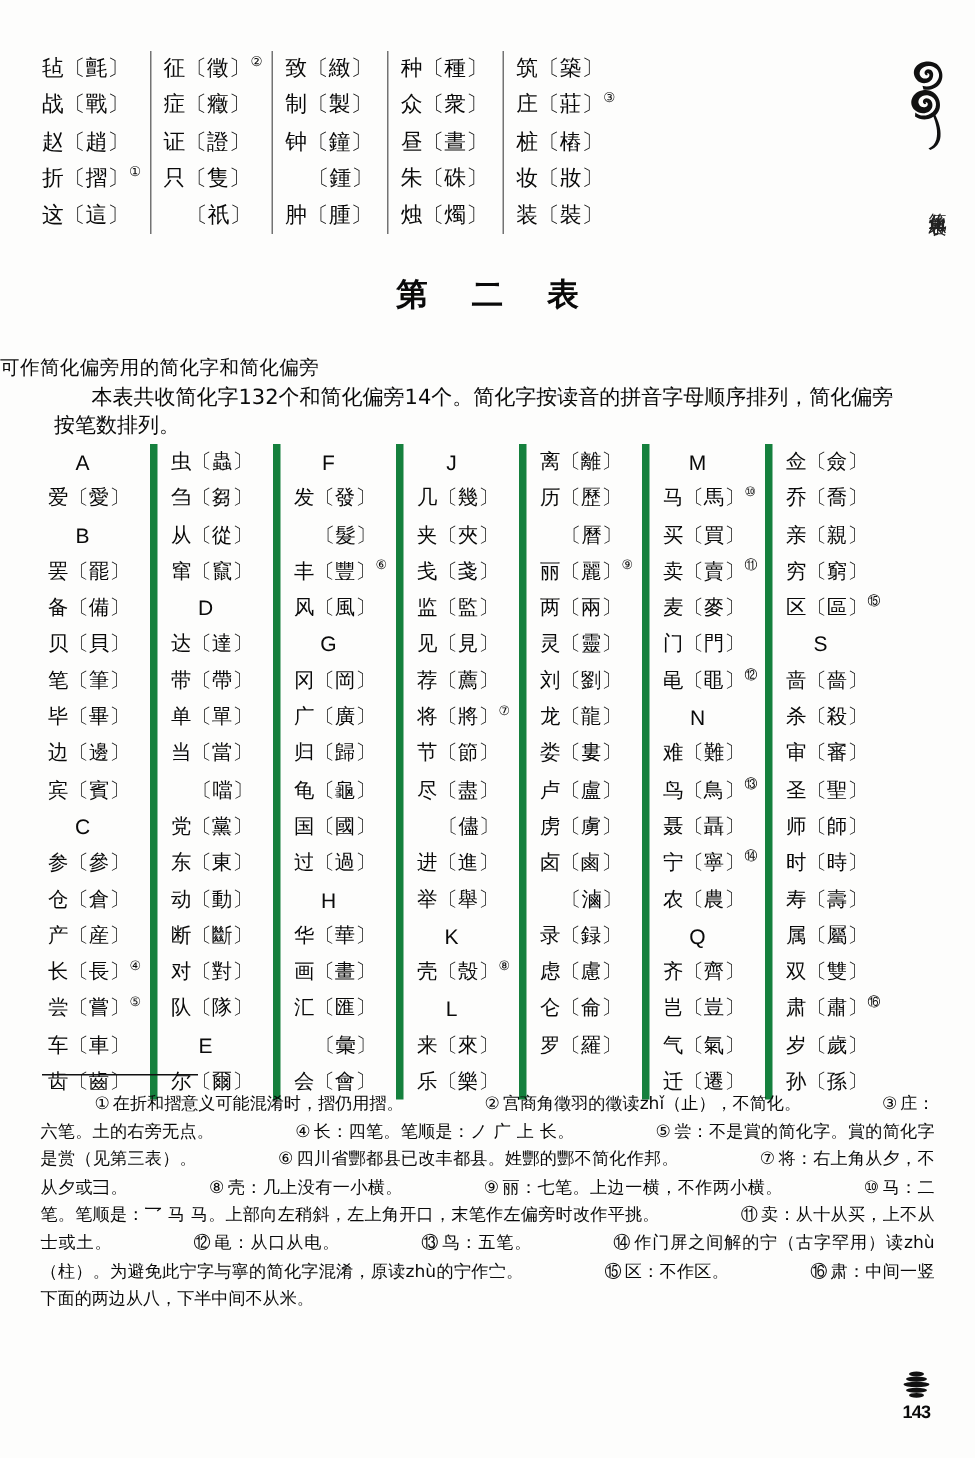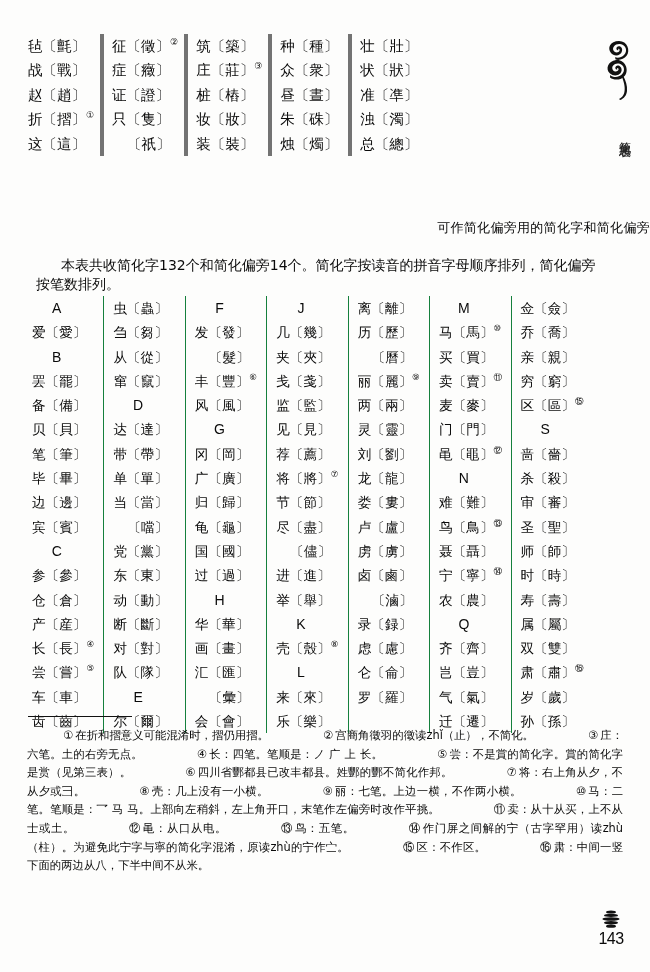--- a/index.html
+++ b/index.html
@@ -27,21 +27,21 @@
     position: absolute;
     left: 26px;
     top: 34px;
     width: 562px;
     display: flex;
     align-items: stretch;
   }
   .top-col {
     flex: 0 0 auto;
     padding: 0 6px 0 8px;
-    border-left: 4px solid #737373;
+    border-left: 1px solid #737373;
     min-width: 62px;
   }
   .top-col:first-child {
     border-left: none;
     padding-left: 2px;
   }
   .cell {
     font-size: 14.5px;
     line-height: 24.4px;
     white-space: nowrap;
@@ -61,22 +61,22 @@
     top: 182px;
     text-align: center;
     font-size: 21px;
     font-weight: bold;
     letter-spacing: 11px;
     text-indent: 11px;
   }
   .sec-sub {
     position: absolute;
     left: 0; right: 0;
-    top: 219px;
-    text-align: right;
+    top: 236px;
+    text-align: left;
     font-size: 13px;
     letter-spacing: 0.3px;
   }
   .intro {
     position: absolute;
     left: 36px;
     right: 52px;
     top: 256px;
     font-size: 14px;
     text-indent: 25px;
@@ -88,21 +88,21 @@
     position: absolute;
     left: 26px;
     top: 296px;
     width: 566px;
     display: flex;
     align-items: stretch;
   }
   .main-col {
     flex: 1 1 0;
     padding: 0 4px 0 9px;
-    border-left: 1px solid #15803d;
+    border-left: 5px solid #15803d;
   }
   .main-col:first-child {
     border-left: none;
     padding-left: 6px;
   }
   .mcell {
     font-size: 13.6px;
     line-height: 24.3px;
     white-space: nowrap;
   }
@@ -174,22 +174,22 @@
     bottom: 24px;
     text-align: center;
   }
   .folio-orn {
     width: 26px;
     height: 20px;
     margin: 0 auto 1px auto;
   }
   .folio-num {
     font-family: "Liberation Sans", "DejaVu Sans", sans-serif;
-    font-size: 16px;
-    font-weight: normal;
+    font-size: 12px;
+    font-weight: bold;
     letter-spacing: -0.5px;
   }
 </style>
 </head>
 <body>
 
 <div class="page">
 
   <div class="top-table" id="top-table">
       <div class="top-col">
@@ -200,42 +200,43 @@
         <div class="cell">这〔這〕</div>
       </div>
       <div class="top-col">
         <div class="cell">征〔徵〕<span class="sup">②</span></div>
         <div class="cell">症〔癥〕</div>
         <div class="cell">证〔證〕</div>
         <div class="cell">只〔隻〕</div>
         <div class="cell indent">〔祇〕</div>
       </div>
       <div class="top-col">
-        <div class="cell">筑〔築〕</div>
-        <div class="cell">庄〔莊〕<span class="sup">③</span></div>
-        <div class="cell">桩〔樁〕</div>
-        <div class="cell">妆〔妝〕</div>
-        <div class="cell">装〔裝〕</div>
+        <div class="cell">致〔緻〕</div>
+        <div class="cell">制〔製〕</div>
+        <div class="cell">钟〔鐘〕</div>
+        <div class="cell indent">〔鍾〕</div>
+        <div class="cell">肿〔腫〕</div>
       </div>
       <div class="top-col">
         <div class="cell">种〔種〕</div>
         <div class="cell">众〔衆〕</div>
         <div class="cell">昼〔晝〕</div>
         <div class="cell">朱〔硃〕</div>
         <div class="cell">烛〔燭〕</div>
       </div>
       <div class="top-col">
-        <div class="cell">壮〔壯〕</div>
-        <div class="cell">状〔狀〕</div>
-        <div class="cell">准〔凖〕</div>
-        <div class="cell">浊〔濁〕</div>
-        <div class="cell">总〔總〕</div>
+        <div class="cell">筑〔築〕</div>
+        <div class="cell">庄〔莊〕<span class="sup">③</span></div>
+        <div class="cell">桩〔樁〕</div>
+        <div class="cell">妆〔妝〕</div>
+        <div class="cell">装〔裝〕</div>
       </div>
     </div>
 
+  <div class="sec-title">第 二 表</div>
   <div class="sec-sub">可作简化偏旁用的简化字和简化偏旁</div>
   <div class="intro">本表共收简化字132个和简化偏旁14个。简化字按读音的拼音字母顺序排列，简化偏旁按笔数排列。</div>
 
   <div class="main-table" id="main-table">
       <div class="main-col">
         <div class="mcell letter">A</div>
         <div class="mcell">爱〔愛〕</div>
         <div class="mcell letter">B</div>
         <div class="mcell">罢〔罷〕</div>
         <div class="mcell">备〔備〕</div>

